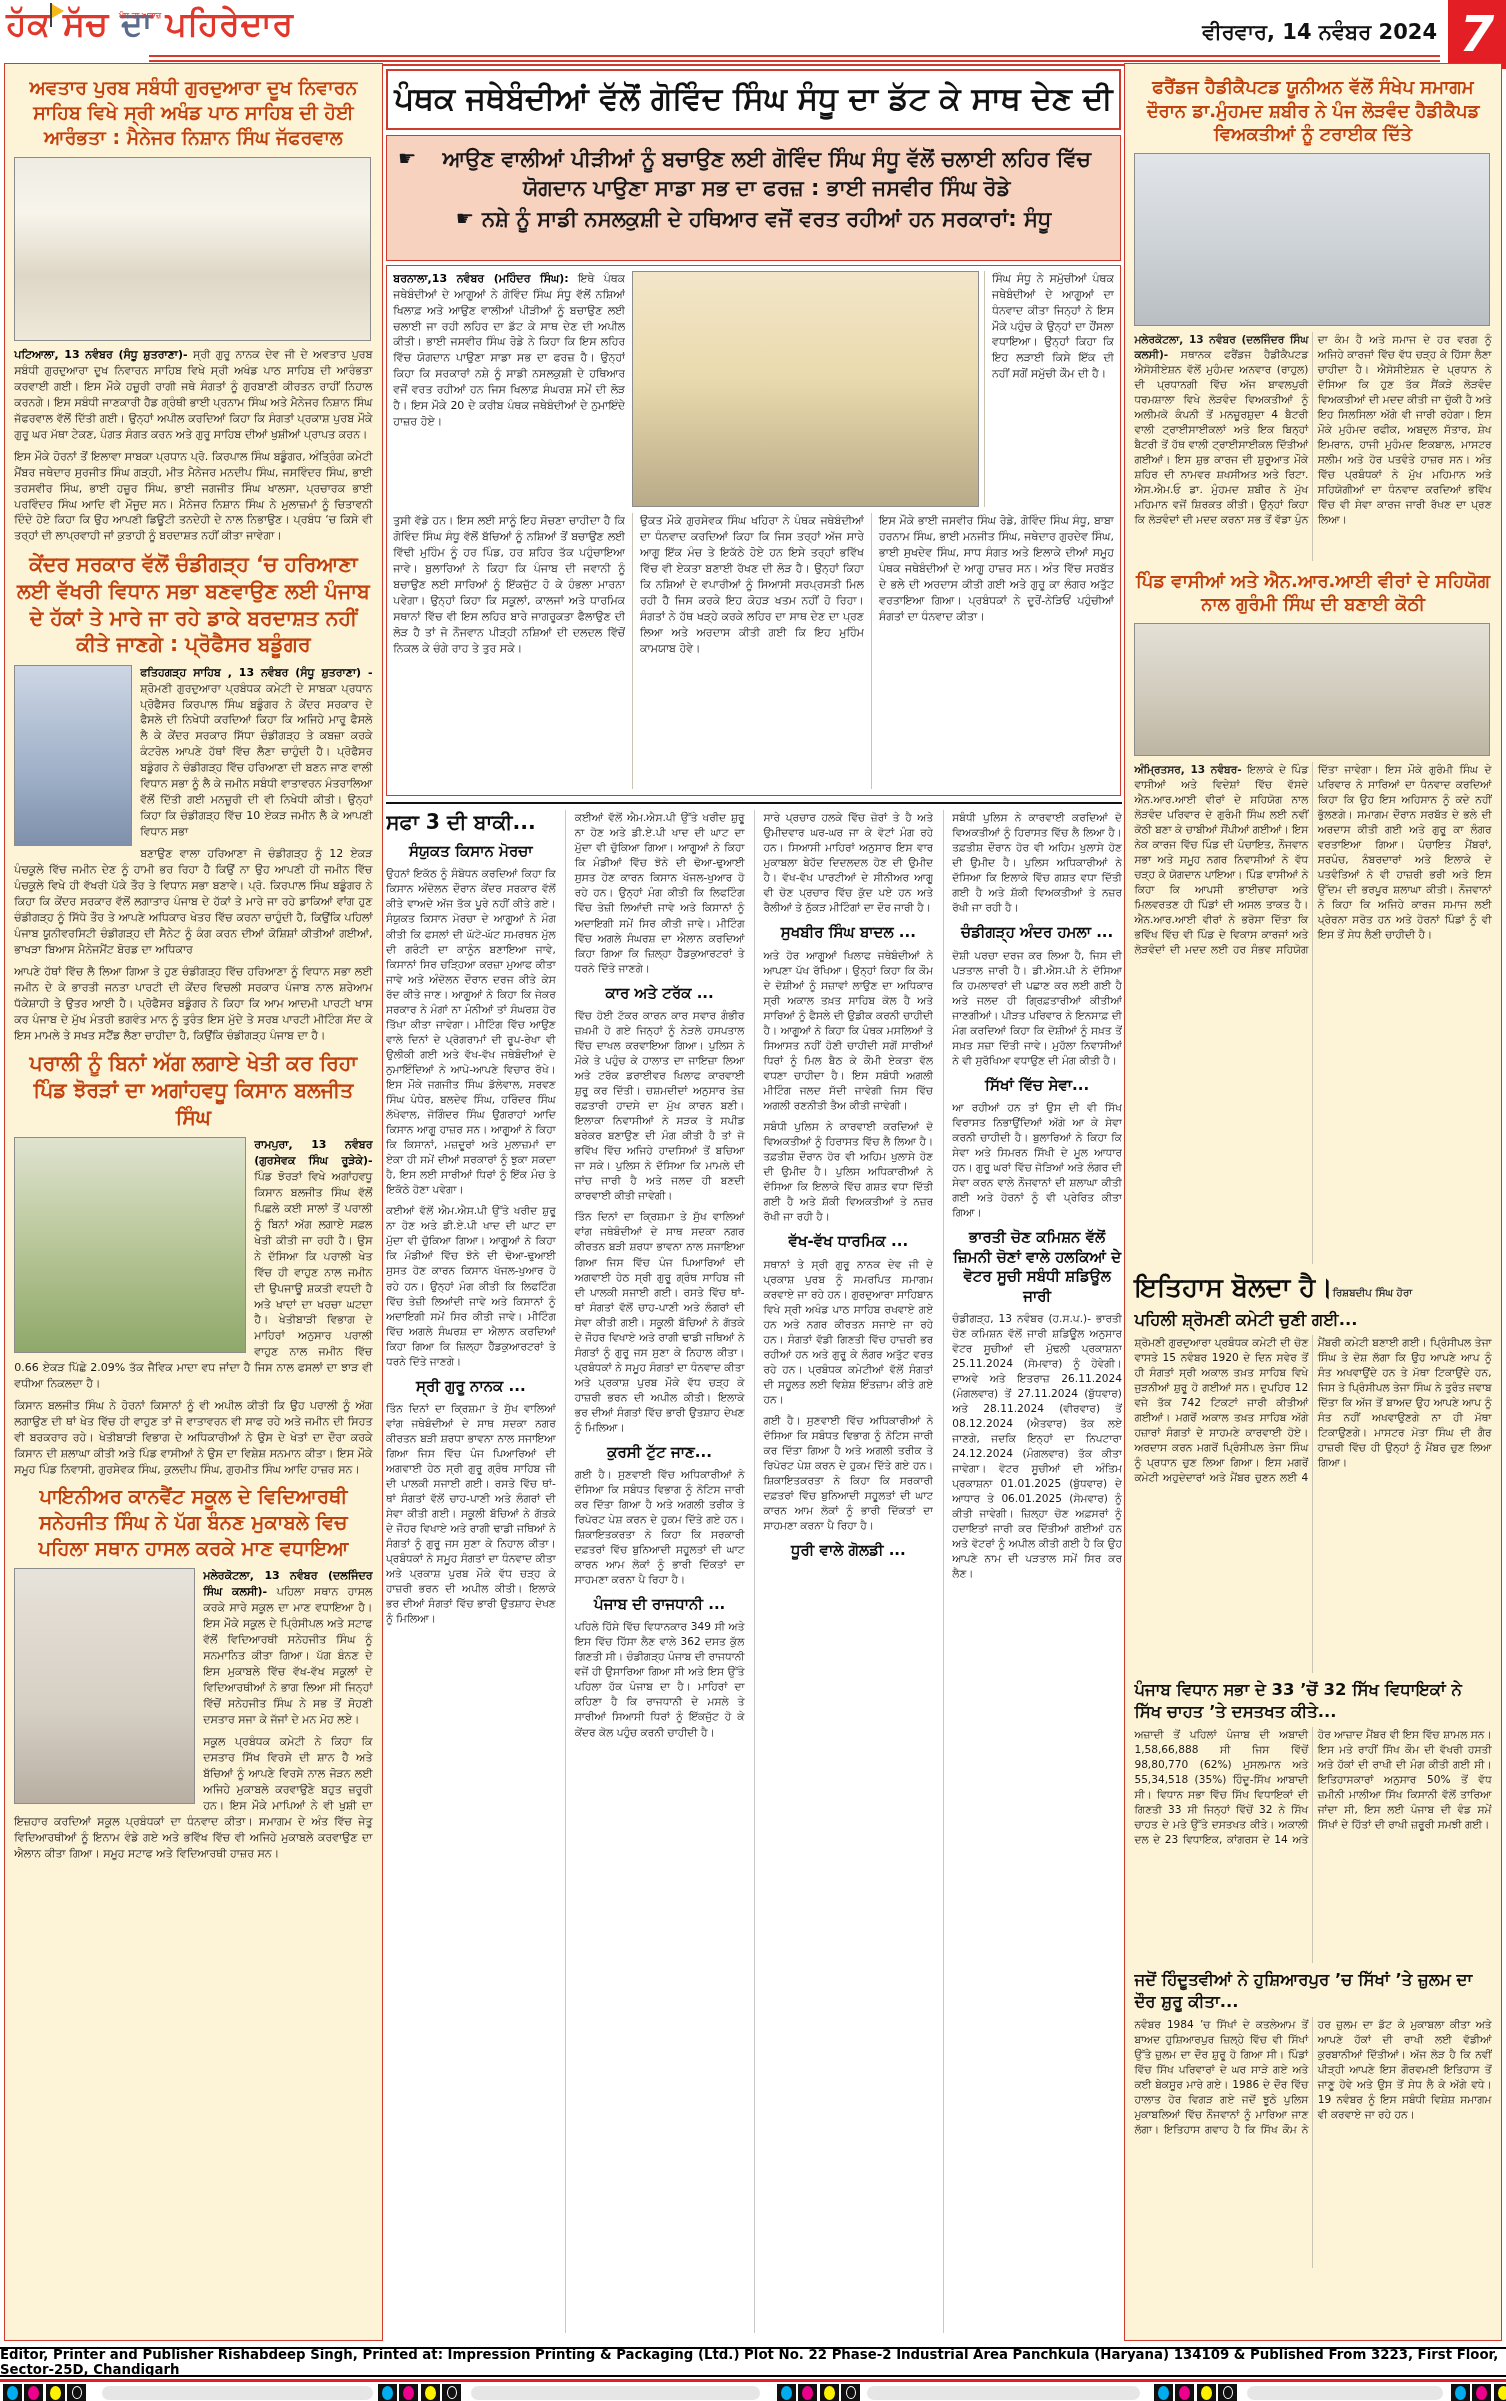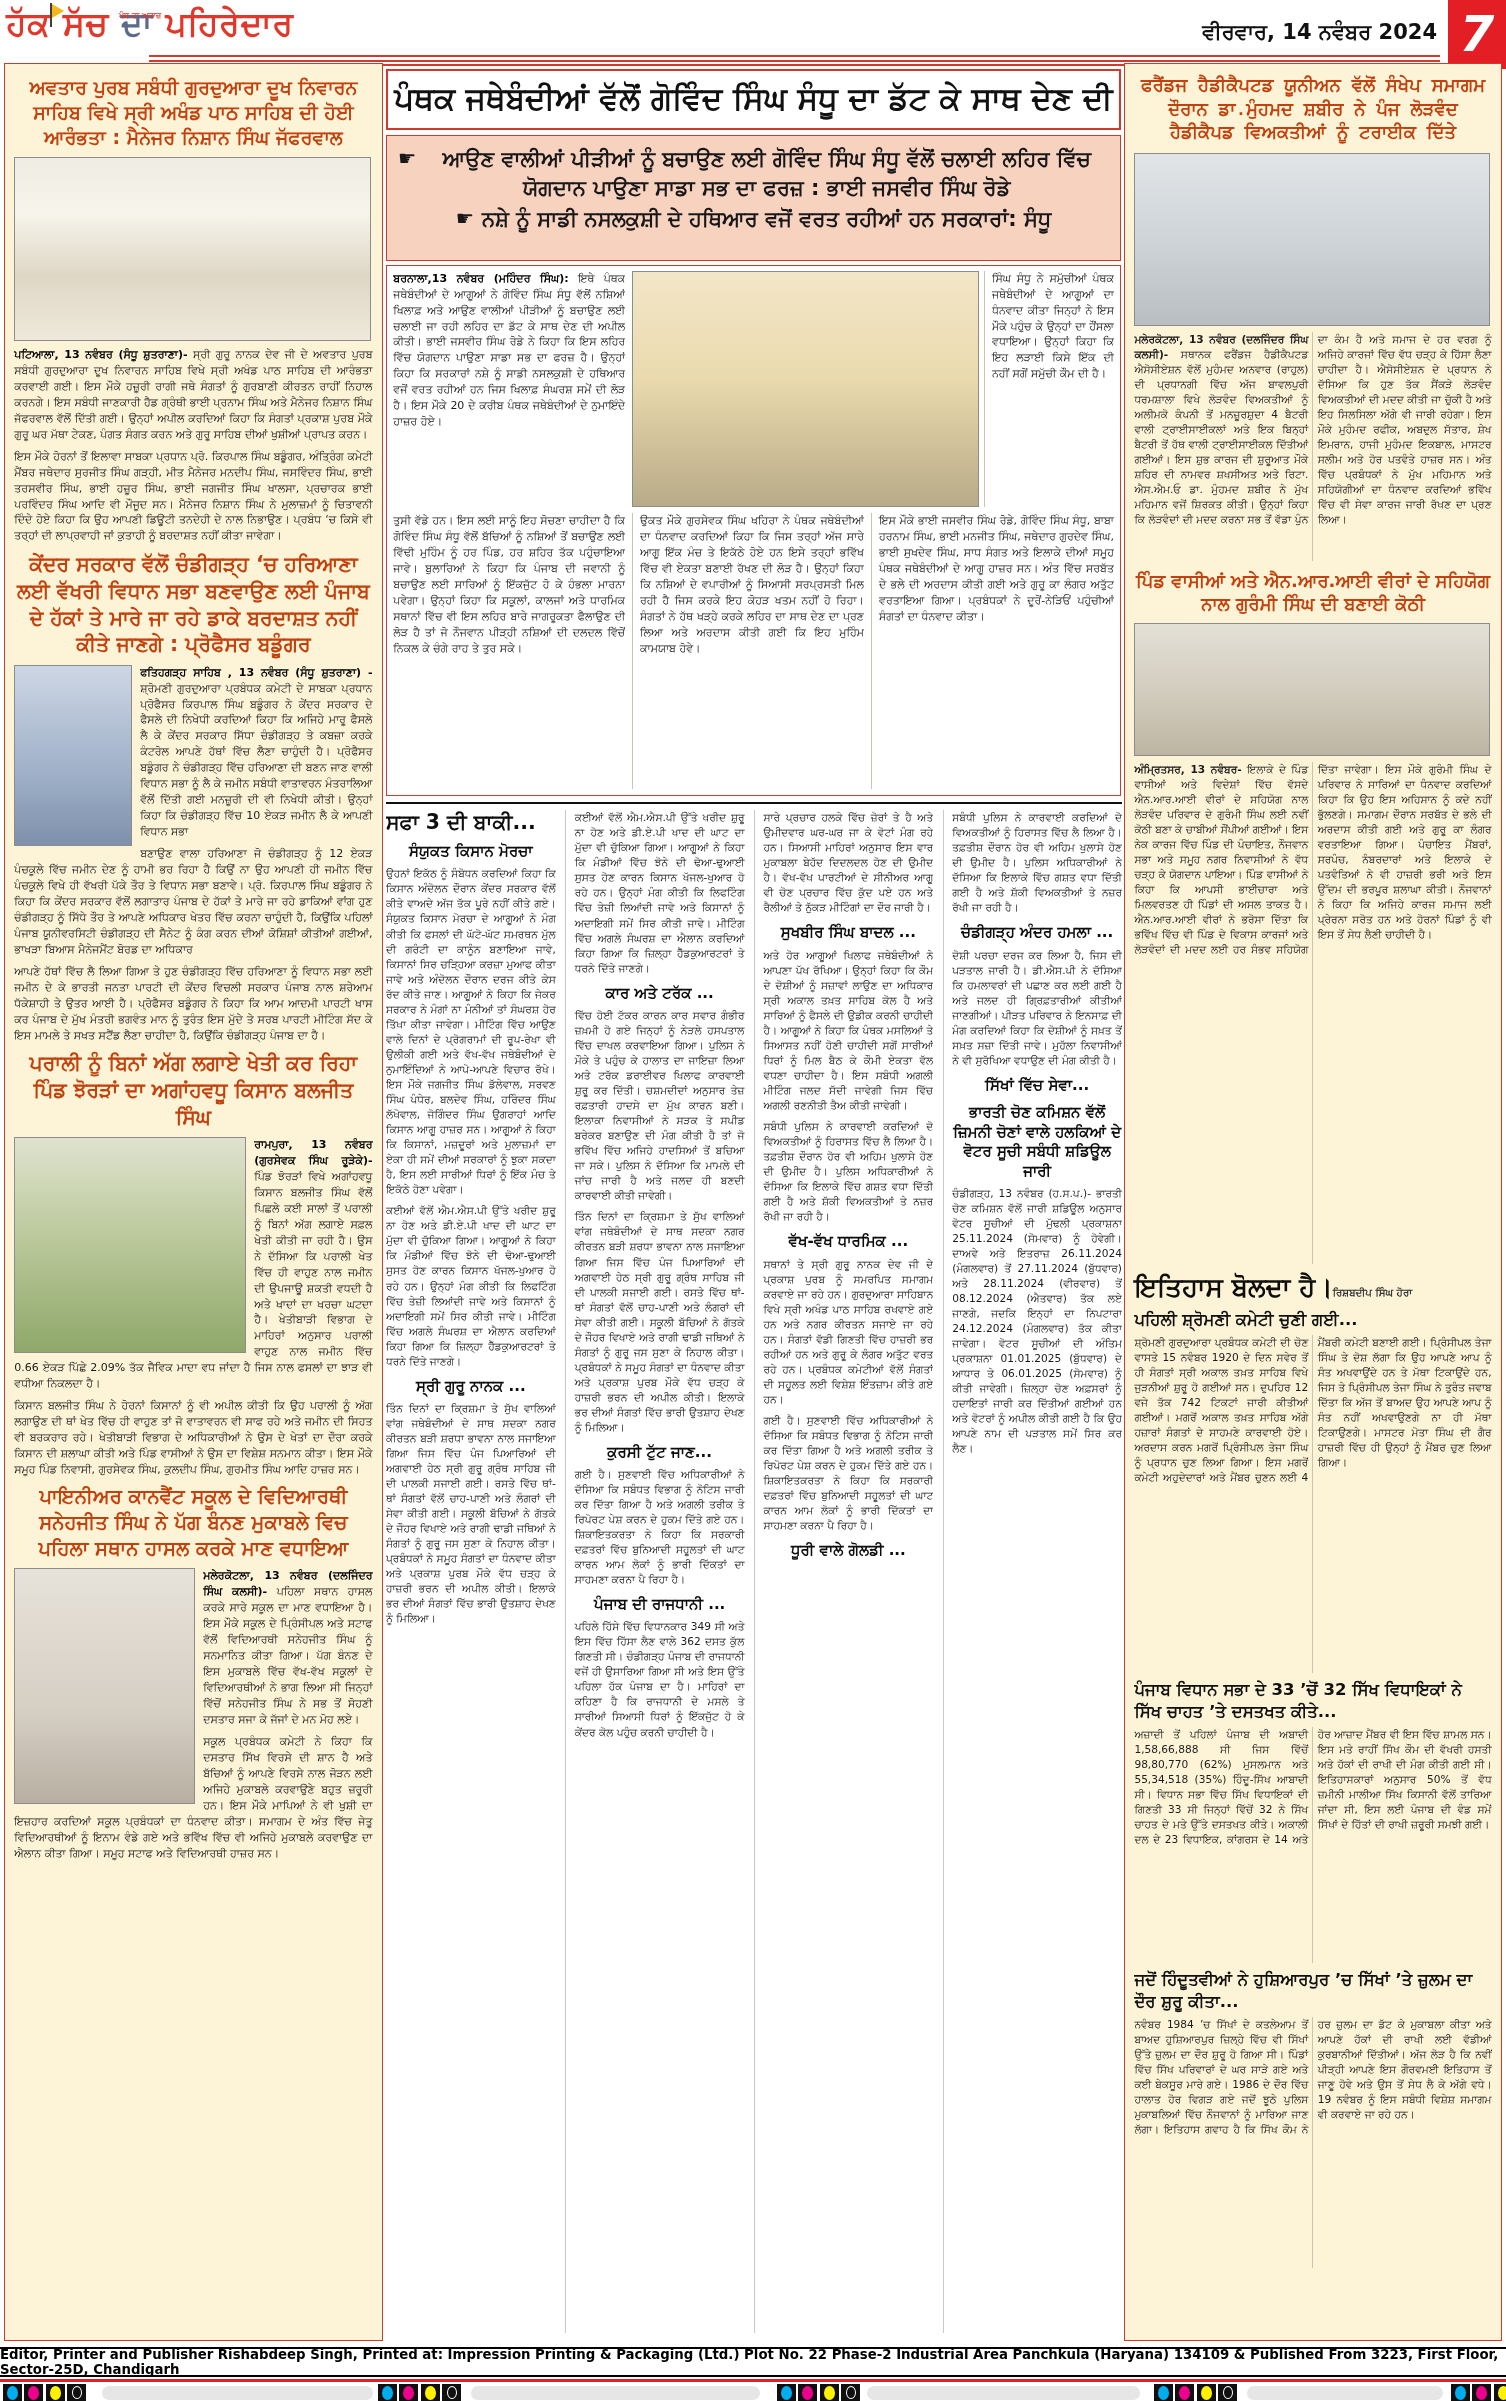--- a/index.html
+++ b/index.html
@@ -200,27 +200,28 @@
       <div class="subhead">ਵੱਖ-ਵੱਖ ਧਾਰਮਿਕ ...</div>
       <p class="body">ਸਥਾਨਾਂ ਤੇ ਸ੍ਰੀ ਗੁਰੂ ਨਾਨਕ ਦੇਵ ਜੀ ਦੇ ਪ੍ਰਕਾਸ਼ ਪੁਰਬ ਨੂੰ ਸਮਰਪਿਤ ਸਮਾਗਮ ਕਰਵਾਏ ਜਾ ਰਹੇ ਹਨ। ਗੁਰਦੁਆਰਾ ਸਾਹਿਬਾਨ ਵਿਖੇ ਸ੍ਰੀ ਅਖੰਡ ਪਾਠ ਸਾਹਿਬ ਰਖਵਾਏ ਗਏ ਹਨ ਅਤੇ ਨਗਰ ਕੀਰਤਨ ਸਜਾਏ ਜਾ ਰਹੇ ਹਨ। ਸੰਗਤਾਂ ਵੱਡੀ ਗਿਣਤੀ ਵਿੱਚ ਹਾਜ਼ਰੀ ਭਰ ਰਹੀਆਂ ਹਨ ਅਤੇ ਗੁਰੂ ਕੇ ਲੰਗਰ ਅਤੁੱਟ ਵਰਤ ਰਹੇ ਹਨ। ਪ੍ਰਬੰਧਕ ਕਮੇਟੀਆਂ ਵੱਲੋਂ ਸੰਗਤਾਂ ਦੀ ਸਹੂਲਤ ਲਈ ਵਿਸ਼ੇਸ਼ ਇੰਤਜ਼ਾਮ ਕੀਤੇ ਗਏ ਹਨ।</p>
       <p class="body">ਗਈ ਹੈ। ਸੁਣਵਾਈ ਵਿੱਚ ਅਧਿਕਾਰੀਆਂ ਨੇ ਦੱਸਿਆ ਕਿ ਸਬੰਧਤ ਵਿਭਾਗ ਨੂੰ ਨੋਟਿਸ ਜਾਰੀ ਕਰ ਦਿੱਤਾ ਗਿਆ ਹੈ ਅਤੇ ਅਗਲੀ ਤਰੀਕ ਤੇ ਰਿਪੋਰਟ ਪੇਸ਼ ਕਰਨ ਦੇ ਹੁਕਮ ਦਿੱਤੇ ਗਏ ਹਨ। ਸ਼ਿਕਾਇਤਕਰਤਾ ਨੇ ਕਿਹਾ ਕਿ ਸਰਕਾਰੀ ਦਫ਼ਤਰਾਂ ਵਿੱਚ ਬੁਨਿਆਦੀ ਸਹੂਲਤਾਂ ਦੀ ਘਾਟ ਕਾਰਨ ਆਮ ਲੋਕਾਂ ਨੂੰ ਭਾਰੀ ਦਿੱਕਤਾਂ ਦਾ ਸਾਹਮਣਾ ਕਰਨਾ ਪੈ ਰਿਹਾ ਹੈ।</p>
       <div class="subhead">ਧੂਰੀ ਵਾਲੇ ਗੋਲਡੀ ...</div>
     </div>
     <div class="col">
       <p class="body">ਸਬੰਧੀ ਪੁਲਿਸ ਨੇ ਕਾਰਵਾਈ ਕਰਦਿਆਂ ਦੋ ਵਿਅਕਤੀਆਂ ਨੂੰ ਹਿਰਾਸਤ ਵਿੱਚ ਲੈ ਲਿਆ ਹੈ। ਤਫ਼ਤੀਸ਼ ਦੌਰਾਨ ਹੋਰ ਵੀ ਅਹਿਮ ਖੁਲਾਸੇ ਹੋਣ ਦੀ ਉਮੀਦ ਹੈ। ਪੁਲਿਸ ਅਧਿਕਾਰੀਆਂ ਨੇ ਦੱਸਿਆ ਕਿ ਇਲਾਕੇ ਵਿੱਚ ਗਸ਼ਤ ਵਧਾ ਦਿੱਤੀ ਗਈ ਹੈ ਅਤੇ ਸ਼ੱਕੀ ਵਿਅਕਤੀਆਂ ਤੇ ਨਜ਼ਰ ਰੱਖੀ ਜਾ ਰਹੀ ਹੈ।</p>
       <div class="subhead">ਚੰਡੀਗੜ੍ਹ ਅੰਦਰ ਹਮਲਾ ...</div>
       <p class="body">ਦੋਸ਼ੀ ਪਰਚਾ ਦਰਜ ਕਰ ਲਿਆ ਹੈ, ਜਿਸ ਦੀ ਪੜਤਾਲ ਜਾਰੀ ਹੈ। ਡੀ.ਐਸ.ਪੀ ਨੇ ਦੱਸਿਆ ਕਿ ਹਮਲਾਵਰਾਂ ਦੀ ਪਛਾਣ ਕਰ ਲਈ ਗਈ ਹੈ ਅਤੇ ਜਲਦ ਹੀ ਗ੍ਰਿਫ਼ਤਾਰੀਆਂ ਕੀਤੀਆਂ ਜਾਣਗੀਆਂ। ਪੀੜਤ ਪਰਿਵਾਰ ਨੇ ਇਨਸਾਫ਼ ਦੀ ਮੰਗ ਕਰਦਿਆਂ ਕਿਹਾ ਕਿ ਦੋਸ਼ੀਆਂ ਨੂੰ ਸਖ਼ਤ ਤੋਂ ਸਖ਼ਤ ਸਜ਼ਾ ਦਿੱਤੀ ਜਾਵੇ। ਮੁਹੱਲਾ ਨਿਵਾਸੀਆਂ ਨੇ ਵੀ ਸੁਰੱਖਿਆ ਵਧਾਉਣ ਦੀ ਮੰਗ ਕੀਤੀ ਹੈ।</p>
       <div class="subhead">ਸਿੱਖਾਂ ਵਿੱਚ ਸੇਵਾ...</div>
+      <p class="body">ਆ ਰਹੀਆਂ ਹਨ ਤਾਂ ਉਸ ਦੀ ਵੀ ਸਿੱਖ ਵਿਰਾਸਤ ਨਿਭਾਉਂਦਿਆਂ ਅੱਗੇ ਆ ਕੇ ਸੇਵਾ ਕਰਨੀ ਚਾਹੀਦੀ ਹੈ। ਬੁਲਾਰਿਆਂ ਨੇ ਕਿਹਾ ਕਿ ਸੇਵਾ ਅਤੇ ਸਿਮਰਨ ਸਿੱਖੀ ਦੇ ਮੂਲ ਆਧਾਰ ਹਨ। ਗੁਰੂ ਘਰਾਂ ਵਿੱਚ ਜੋੜਿਆਂ ਅਤੇ ਲੰਗਰ ਦੀ ਸੇਵਾ ਕਰਨ ਵਾਲੇ ਨੌਜਵਾਨਾਂ ਦੀ ਸ਼ਲਾਘਾ ਕੀਤੀ ਗਈ ਅਤੇ ਹੋਰਨਾਂ ਨੂੰ ਵੀ ਪ੍ਰੇਰਿਤ ਕੀਤਾ ਗਿਆ।</p>
       <div class="subhead">ਭਾਰਤੀ ਚੋਣ ਕਮਿਸ਼ਨ ਵੱਲੋਂ ਜ਼ਿਮਨੀ ਚੋਣਾਂ ਵਾਲੇ ਹਲਕਿਆਂ ਦੇ ਵੋਟਰ ਸੂਚੀ ਸਬੰਧੀ ਸ਼ਡਿਊਲ ਜਾਰੀ</div>
       <p class="body">ਚੰਡੀਗੜ੍ਹ, 13 ਨਵੰਬਰ (ਹ.ਸ.ਪ.)- ਭਾਰਤੀ ਚੋਣ ਕਮਿਸ਼ਨ ਵੱਲੋਂ ਜਾਰੀ ਸ਼ਡਿਊਲ ਅਨੁਸਾਰ ਵੋਟਰ ਸੂਚੀਆਂ ਦੀ ਮੁੱਢਲੀ ਪ੍ਰਕਾਸ਼ਨਾ 25.11.2024 (ਸੋਮਵਾਰ) ਨੂੰ ਹੋਵੇਗੀ। ਦਾਅਵੇ ਅਤੇ ਇਤਰਾਜ਼ 26.11.2024 (ਮੰਗਲਵਾਰ) ਤੋਂ 27.11.2024 (ਬੁੱਧਵਾਰ) ਅਤੇ 28.11.2024 (ਵੀਰਵਾਰ) ਤੋਂ 08.12.2024 (ਐਤਵਾਰ) ਤੱਕ ਲਏ ਜਾਣਗੇ, ਜਦਕਿ ਇਨ੍ਹਾਂ ਦਾ ਨਿਪਟਾਰਾ 24.12.2024 (ਮੰਗਲਵਾਰ) ਤੱਕ ਕੀਤਾ ਜਾਵੇਗਾ। ਵੋਟਰ ਸੂਚੀਆਂ ਦੀ ਅੰਤਿਮ ਪ੍ਰਕਾਸ਼ਨਾ 01.01.2025 (ਬੁੱਧਵਾਰ) ਦੇ ਆਧਾਰ ਤੇ 06.01.2025 (ਸੋਮਵਾਰ) ਨੂੰ ਕੀਤੀ ਜਾਵੇਗੀ। ਜ਼ਿਲ੍ਹਾ ਚੋਣ ਅਫ਼ਸਰਾਂ ਨੂੰ ਹਦਾਇਤਾਂ ਜਾਰੀ ਕਰ ਦਿੱਤੀਆਂ ਗਈਆਂ ਹਨ ਅਤੇ ਵੋਟਰਾਂ ਨੂੰ ਅਪੀਲ ਕੀਤੀ ਗਈ ਹੈ ਕਿ ਉਹ ਆਪਣੇ ਨਾਮ ਦੀ ਪੜਤਾਲ ਸਮੇਂ ਸਿਰ ਕਰ ਲੈਣ।</p>
     </div>
   </div>
 
   <div class="cream" style="left:1124px;top:63px;width:378px;height:2278px;">
-    <h2 class="art" style="font-size:18px;font-family:Liberation Mono, monospace;">ਫਰੈਂਡਜ ਹੈਡੀਕੈਪਟਡ ਯੂਨੀਅਨ ਵੱਲੋਂ ਸੰਖੇਪ ਸਮਾਗਮ ਦੌਰਾਨ ਡਾ.ਮੁੰਹਮਦ ਸ਼ਬੀਰ ਨੇ ਪੰਜ ਲੋੜਵੰਦ ਹੈਡੀਕੈਪਡ ਵਿਅਕਤੀਆਂ ਨੂੰ ਟਰਾਈਕ ਦਿੱਤੇ</h2>
+    <h2 class="art" style="font-size:18px;">ਫਰੈਂਡਜ ਹੈਡੀਕੈਪਟਡ ਯੂਨੀਅਨ ਵੱਲੋਂ ਸੰਖੇਪ ਸਮਾਗਮ ਦੌਰਾਨ ਡਾ.ਮੁੰਹਮਦ ਸ਼ਬੀਰ ਨੇ ਪੰਜ ਲੋੜਵੰਦ ਹੈਡੀਕੈਪਡ ਵਿਅਕਤੀਆਂ ਨੂੰ ਟਰਾਈਕ ਦਿੱਤੇ</h2>
     <div class="photo ph-trike" style="width:356px;height:173px;"></div>
     <div class="twocol" style="height:229px;margin-top:6.3px;">
       <p style="margin:0;">
         <b>ਮਲੇਰਕੋਟਲਾ, 13 ਨਵੰਬਰ (ਦਲਜਿੰਦਰ ਸਿੰਘ ਕਲਸੀ)-</b>
         <span>ਸਥਾਨਕ ਫਰੈਂਡਜ ਹੈਡੀਕੈਪਟਡ ਐਸੋਸੀਏਸ਼ਨ ਵੱਲੋਂ ਮੁਹੰਮਦ ਅਨਵਾਰ (ਰਾਹੁਲ) ਦੀ ਪ੍ਰਧਾਨਗੀ ਵਿੱਚ ਅੱਜ ਬਾਵਲਪੁਰੀ ਧਰਮਸ਼ਾਲਾ ਵਿਖੇ ਲੋੜਵੰਦ ਵਿਅਕਤੀਆਂ ਨੂੰ ਅਲੀਮਕੋ ਕੰਪਨੀ ਤੋਂ ਮਨਜ਼ੂਰਸ਼ੁਦਾ 4 ਬੈਟਰੀ ਵਾਲੀ ਟ੍ਰਾਈਸਾਈਕਲਾਂ ਅਤੇ ਇਕ ਬਿਨ੍ਹਾਂ ਬੈਟਰੀ ਤੋਂ ਹੱਥ ਵਾਲੀ ਟ੍ਰਾਈਸਾਈਕਲ ਦਿੱਤੀਆਂ ਗਈਆਂ। ਇਸ ਸ਼ੁਭ ਕਾਰਜ ਦੀ ਸ਼ੁਰੂਆਤ ਮੌਕੇ ਸ਼ਹਿਰ ਦੀ ਨਾਮਵਰ ਸ਼ਖਸੀਅਤ ਅਤੇ ਰਿਟਾ. ਐਸ.ਐਮ.ਓ ਡਾ. ਮੁੰਹਮਦ ਸ਼ਬੀਰ ਨੇ ਮੁੱਖ ਮਹਿਮਾਨ ਵਜੋਂ ਸ਼ਿਰਕਤ ਕੀਤੀ। ਉਨ੍ਹਾਂ ਕਿਹਾ ਕਿ ਲੋੜਵੰਦਾਂ ਦੀ ਮਦਦ ਕਰਨਾ ਸਭ ਤੋਂ ਵੱਡਾ ਪੁੰਨ ਦਾ ਕੰਮ ਹੈ ਅਤੇ ਸਮਾਜ ਦੇ ਹਰ ਵਰਗ ਨੂੰ ਅਜਿਹੇ ਕਾਰਜਾਂ ਵਿੱਚ ਵੱਧ ਚੜ੍ਹ ਕੇ ਹਿੱਸਾ ਲੈਣਾ ਚਾਹੀਦਾ ਹੈ। ਐਸੋਸੀਏਸ਼ਨ ਦੇ ਪ੍ਰਧਾਨ ਨੇ ਦੱਸਿਆ ਕਿ ਹੁਣ ਤੱਕ ਸੈਂਕੜੇ ਲੋੜਵੰਦ ਵਿਅਕਤੀਆਂ ਦੀ ਮਦਦ ਕੀਤੀ ਜਾ ਚੁੱਕੀ ਹੈ ਅਤੇ ਇਹ ਸਿਲਸਿਲਾ ਅੱਗੇ ਵੀ ਜਾਰੀ ਰਹੇਗਾ। ਇਸ ਮੌਕੇ ਮੁਹੰਮਦ ਰਫੀਕ, ਅਬਦੁਲ ਸੱਤਾਰ, ਸ਼ੇਖ ਇਮਰਾਨ, ਹਾਜੀ ਮੁਹੰਮਦ ਇਕਬਾਲ, ਮਾਸਟਰ ਸਲੀਮ ਅਤੇ ਹੋਰ ਪਤਵੰਤੇ ਹਾਜ਼ਰ ਸਨ। ਅੰਤ ਵਿੱਚ ਪ੍ਰਬੰਧਕਾਂ ਨੇ ਮੁੱਖ ਮਹਿਮਾਨ ਅਤੇ ਸਹਿਯੋਗੀਆਂ ਦਾ ਧੰਨਵਾਦ ਕਰਦਿਆਂ ਭਵਿੱਖ ਵਿੱਚ ਵੀ ਸੇਵਾ ਕਾਰਜ ਜਾਰੀ ਰੱਖਣ ਦਾ ਪ੍ਰਣ ਲਿਆ।</span>
       </p>
     </div>
 
     <h2 class="art" style="font-size:18px;margin-top:7.9px;">ਪਿੰਡ ਵਾਸੀਆਂ ਅਤੇ ਐਨ.ਆਰ.ਆਈ ਵੀਰਾਂ ਦੇ ਸਹਿਯੋਗ ਨਾਲ ਗੁਰੰਮੀ ਸਿੰਘ ਦੀ ਬਣਾਈ ਕੋਠੀ</h2>
     <div class="photo ph-kothi" style="width:356px;height:133px;"></div>

